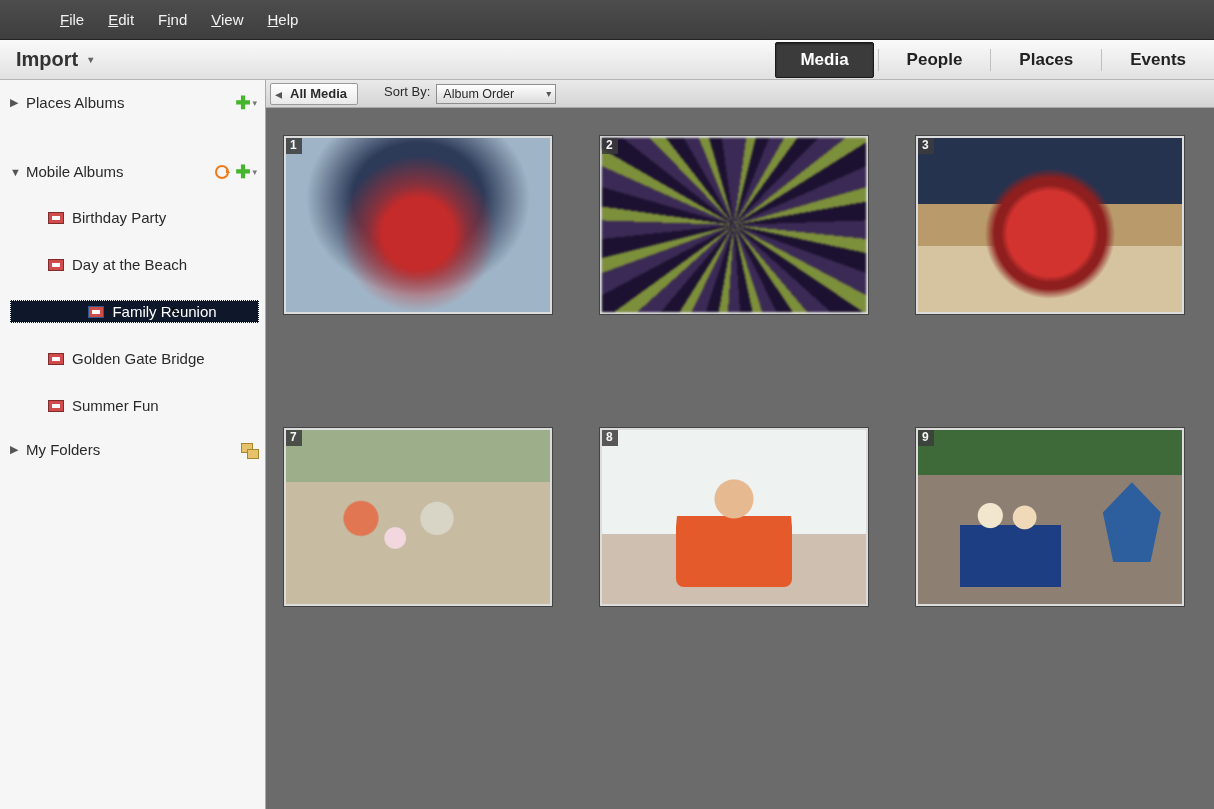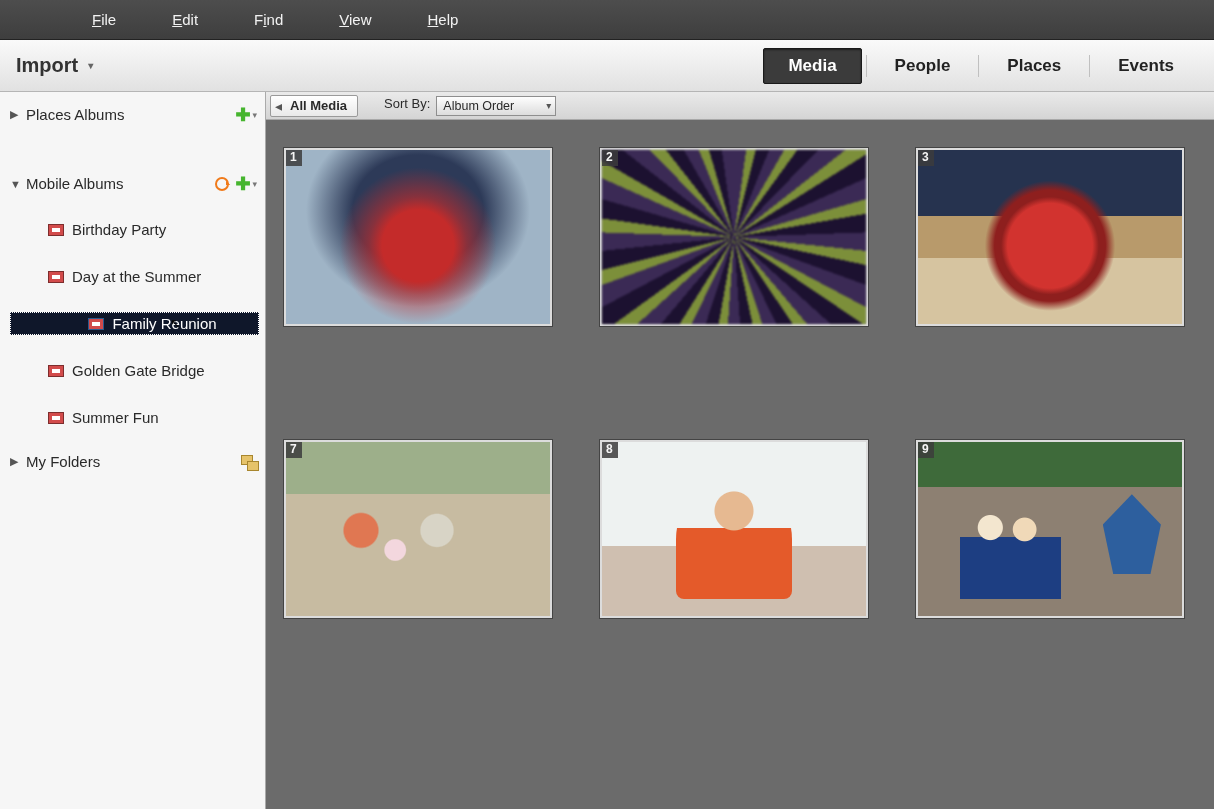--- a/index.html
+++ b/index.html
@@ -6,36 +6,36 @@
   html, body { width: 1214px; height: 809px; font-family: "Segoe UI", "Helvetica Neue", Arial, sans-serif; overflow: hidden; }
   body { background: #3a3a3a; display: flex; flex-direction: column; }
 
   
   .menubar {
     height: 40px; background: linear-gradient(to bottom, #4d4d4d, #3e3e3e);
     border-bottom: 1px solid #222;
     display: flex; align-items: center; padding-left: 60px; gap: 24px;
     color: #f2f2f2; font-size: 15px;
   }
-  .menubar .menuitem { cursor: pointer; margin-left: 32px; }
+  .menubar .menuitem { cursor: pointer; }
   .menubar .menuitem u { text-decoration: underline; }
 
   
   .toolbar {
-    height: 52px; background: linear-gradient(to bottom, #fafafa, #e1e1e1);
+    height: 40px; background: linear-gradient(to bottom, #fafafa, #e1e1e1);
     border-bottom: 1px solid #b5b5b5;
     display: flex; align-items: center; justify-content: space-between;
     padding: 0 0 0 16px;
   }
   .import-btn {
     display: flex; align-items: center; gap: 10px;
     font-size: 20px; font-weight: 600; color: #333; cursor: pointer;
   }
   .import-btn .chev { font-size: 10px; color: #666; }
-  .view-tabs { display: flex; align-items: center; gap: 0; height: 100%; padding-right: 16px; }
+  .view-tabs { display: flex; align-items: center; gap: 0; height: 100%; padding-right: 4px; }
   .view-tab {
     font-size: 17px; font-weight: 600; color: #222;
     padding: 0 24px; height: 36px; display:flex; align-items:center; cursor:pointer;
   }
   .view-tab.active {
     background: #3b3b3b; color: #fff; border: 1px solid #1a1a1a; border-radius: 2px;
     box-shadow: inset 0 1px 2px rgba(0,0,0,0.5);
   }
   .tab-sep { width:1px; height:22px; background:#c0c0c0; margin: 0 4px; }
 
@@ -174,21 +174,21 @@
         <div id="album-list">
             <div class="row-wrap">
               <div class="node leaf">
                 <span class="alb"></span>
                 <span>Birthday Party</span>
               </div>
             </div>
             <div class="row-wrap">
               <div class="node leaf">
                 <span class="alb"></span>
-                <span>Day at the Summer</span>
+                <span>Day at the Beach</span>
               </div>
             </div>
             <div class="row-wrap">
               <div class="node leaf selected">
                 <span class="alb"></span>
                 <span>Family Reunion</span>
               </div>
               <span class="cursor-icon" style="top: 4px;">↖</span>
             </div>
             <div class="row-wrap">

